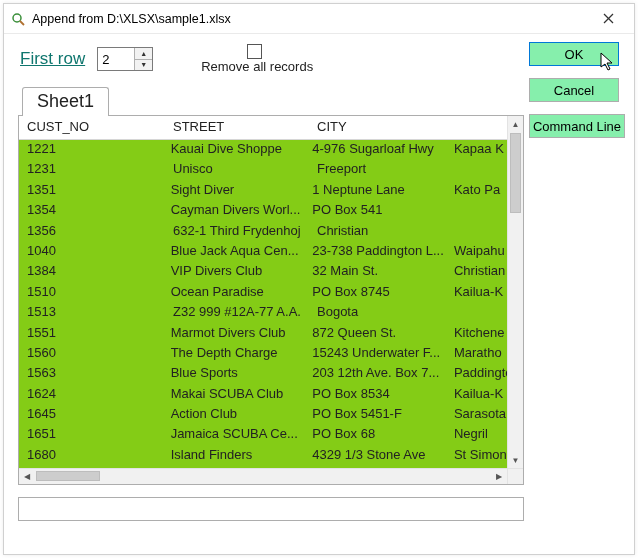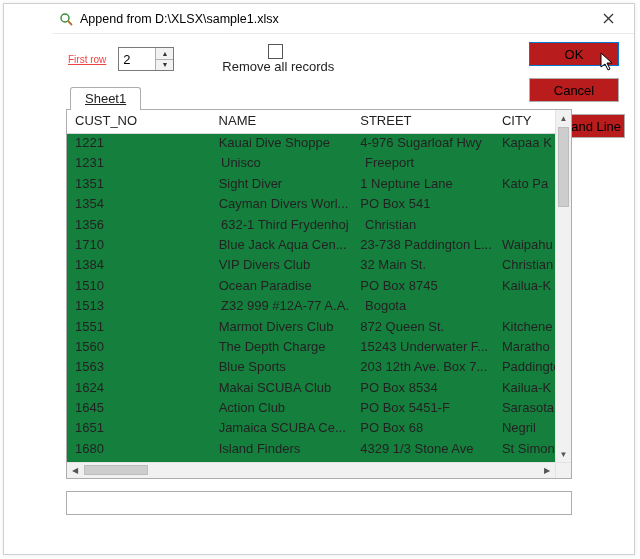--- a/index.html
+++ b/index.html
@@ -7,36 +7,35 @@
   body { width: 640px; height: 559px; background: #fff; position: relative; }
 
   .dialog {
     position: absolute;
     left: 3px; top: 3px;
     width: 632px; height: 552px;
     border: 1px solid #d0d0d0;
     background: #fff;
     display: flex; flex-direction: column;
     box-shadow: 0 0 4px rgba(0,0,0,0.08);
-    padding-left: 48px;
   }
 
   .titlebar {
     height: 30px; display: flex; align-items: center;
     padding: 0 8px 0 6px;
     border-bottom: 1px solid #eaeaea;
   }
   .titlebar .icon { width: 16px; height: 16px; margin-right: 6px; display: inline-flex; align-items:center; justify-content:center; }
   .titlebar .title { font-size: 12.5px; color: #000; flex: 1; }
   .titlebar .close { width: 36px; height: 22px; display:flex; align-items:center; justify-content:center; color:#333; font-size:15px; }
 
   .toprow {
     display:flex; align-items:center; padding: 10px 14px 2px 16px;
   }
-  .toprow .lbl-firstrow { font-size: 10px; color:#ef4444; margin-right: 12px; text-decoration: underline; }
+  .toprow .lbl-firstrow { font-size: 17px; color:#0f766e; margin-right: 12px; text-decoration: underline; }
   .spinner {
     display:flex; align-items:stretch; border:1px solid #7a7a7a;
     height:24px; width:56px; background:#fff;
   }
   .spinner input {
     width: 36px; border:none; outline:none; font-size:13px; padding: 0 4px;
   }
   .spinner .arrows {
     width: 18px; border-left:1px solid #b0b0b0; display:flex; flex-direction:column;
   }
@@ -47,48 +46,48 @@
   }
   .spinner .arrows div:last-child { border-bottom:none; }
 
   .chk-wrap { display:flex; align-items:center; margin-left: 48px; flex-direction: column; }
   .chk {
     width:15px; height:15px; border:1px solid #555; margin-right:6px; background:#fff;
   }
   .chk-label { font-size:13px; color:#222; }
   .btn {
     width: 90px; height: 24px;
-    border:1px solid #adadad; background:#b91c1c;
+    border:1px solid #adadad; background:#86efac;
     font-size:13px; color:#000;
     display:flex; align-items:center; justify-content:center;
     cursor: default;
   }
   .btn.default { border:1.6px solid #0078d7; }
 
   .sidecol { position:absolute; right: 9px; top: 38px; display:flex; flex-direction:column; gap:12px; }
 
   .sheettab-row {
     margin: 10px 0 0 18px;
     display:flex;
   }
   .sheettab {
     border:1px solid #adadad; border-bottom:none;
     background:#fff; padding: 3px 14px 4px 14px;
-    font-size:13px; color:#222;
+    font-size:18px; color:#222;
     border-top-left-radius:3px; border-top-right-radius:3px;
-    position:relative; top:1px; z-index:2;text-decoration:underline;
+    position:relative; top:1px; z-index:2;
   }
 
   .grid-wrap {
     margin: 0 14px 0 14px;
     width: 506px;
     border:1px solid #adadad;
     height: 370px;
     position: relative;
-    background:#15803d;
+    background:#84cc16;
     overflow:hidden;
   }
   .grid-inner {
     position:absolute; left:0; top:0; right:16px; bottom:16px;
     overflow:hidden;
   }
   .grid-header {
     display:flex; background:#fff; height:24px; border-bottom:1px solid #d6d6d6;
   }
   .grid-header .col {
@@ -187,21 +186,20 @@
   </div>
 
   <div class="sheettab-row">
     <div class="sheettab">Sheet1</div>
   </div>
 
   <div class="grid-wrap">
     <div class="grid-inner">
       <div class="grid-header">
         <div class="col c0">CUST_NO</div>
-        <div class="col c1">NAME</div>
         <div class="col c2">STREET</div>
         <div class="col c3">CITY</div>
       </div>
       <div class="grid-body" id="grid-body">
           <div class="grid-row">
             <div class="cell c0">1221</div>
             <div class="cell c1">Kauai Dive Shoppe</div>
             <div class="cell c2">4-976 Sugarloaf Hwy</div>
             <div class="cell c3">Kapaa K</div>
           </div>
@@ -221,21 +219,21 @@
             <div class="cell c1">Cayman Divers Worl...</div>
             <div class="cell c2">PO Box 541</div>
             <div class="cell c3"></div>
           </div>
           <div class="grid-row">
             <div class="cell c0">1356</div>
             <div class="cell c2">632-1 Third Frydenhoj</div>
             <div class="cell c3">Christian</div>
           </div>
           <div class="grid-row">
-            <div class="cell c0">1710</div>
+            <div class="cell c0">1040</div>
             <div class="cell c1">Blue Jack Aqua Cen...</div>
             <div class="cell c2">23-738 Paddington L...</div>
             <div class="cell c3">Waipahu</div>
           </div>
           <div class="grid-row">
             <div class="cell c0">1384</div>
             <div class="cell c1">VIP Divers Club</div>
             <div class="cell c2">32 Main St.</div>
             <div class="cell c3">Christian</div>
           </div>

